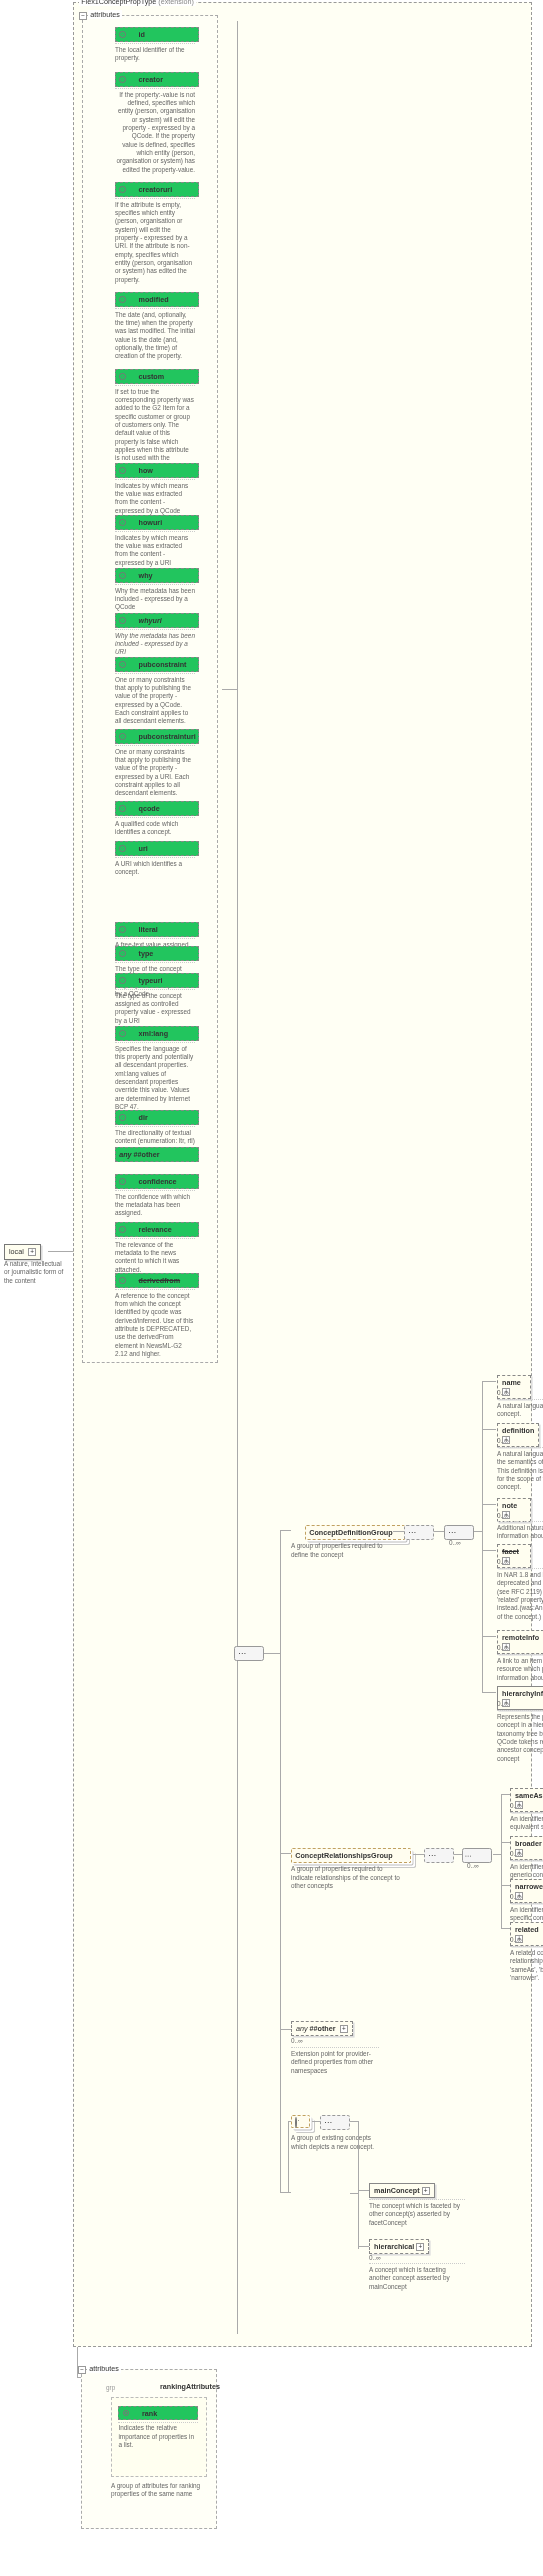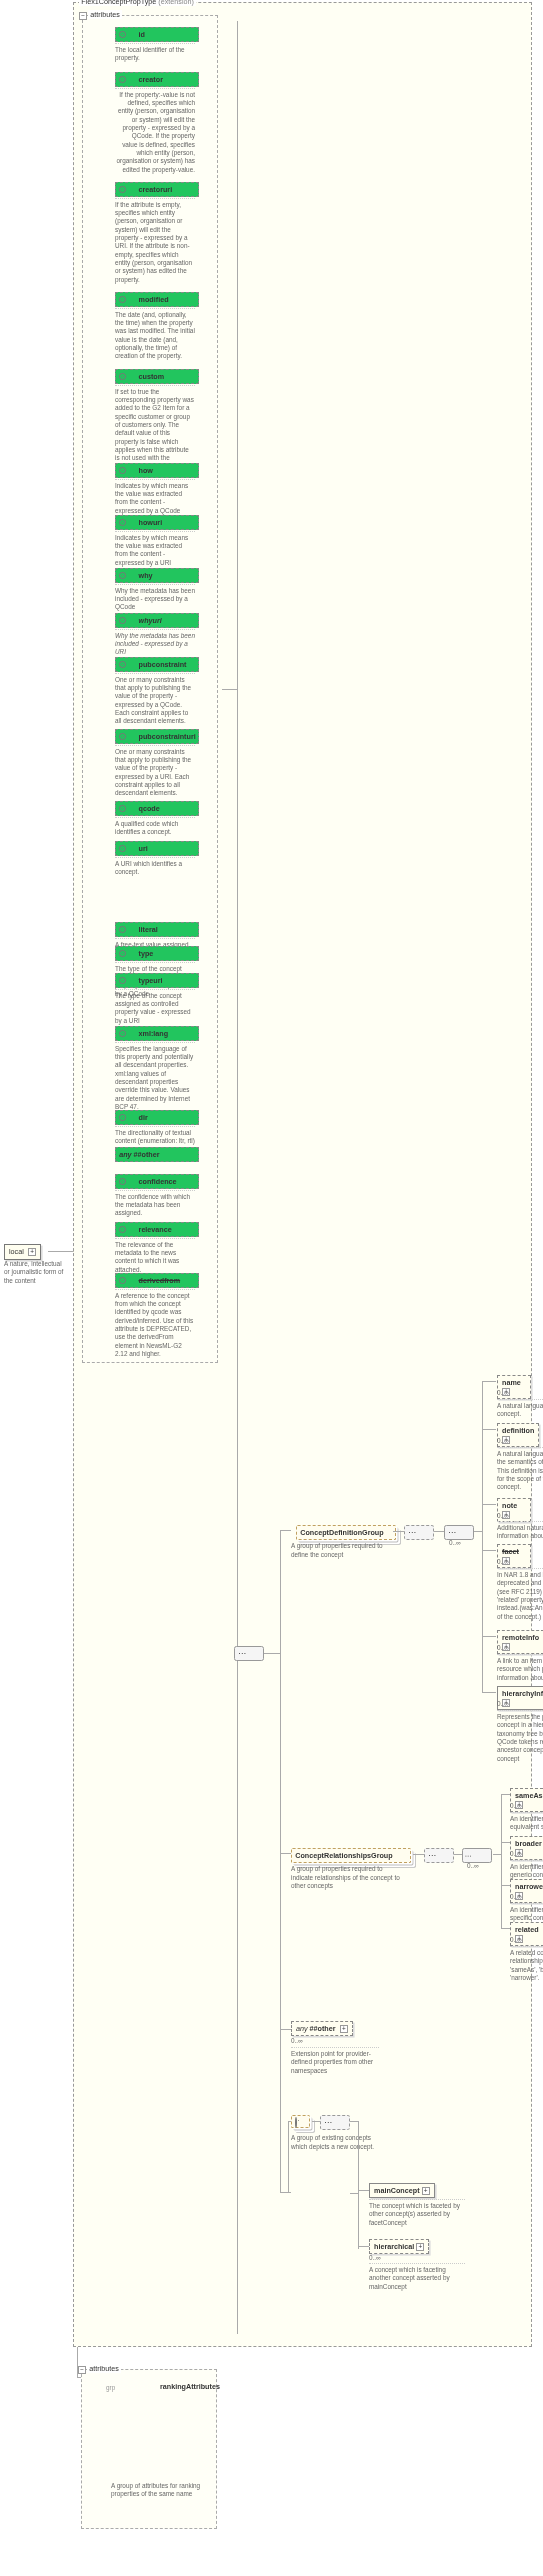--- a/index.html
+++ b/index.html
@@ -364,21 +364,21 @@
     </div>
 
     <div class="v-line" style="left:163px;top:17.5px;height:2313px;"></div>
     <div class="h-line" style="left:148px;top:686px;width:16px;"></div>
 
     <div class="compositor seq" style="left:160px;top:1643px;"></div>
     <div class="h-line" style="left:190px;top:1650px;width:16px;"></div>
     <div class="v-line" style="left:206px;top:1527px;height:662px;"></div>
 
     <div class="h-line" style="left:206px;top:1527px;width:11px;"></div>
-    <div class="group-box stack-shadow" style="left:222px;top:1522px;width:100px;">
+    <div class="group-box stack-shadow" style="left:231px;top:1522px;width:100px;">
       <span class="group-label">ConceptDefinitionGroup</span>
     </div>
     <div class="group-desc" style="left:217px;top:1539px;width:100px;">A group of properties required to define the concept</div>
     <div class="h-line" style="left:319px;top:1528px;width:11px;"></div>
     <div class="compositor seq" style="left:330px;top:1522px;border-style:dashed;"></div>
     <div class="h-line" style="left:360px;top:1528px;width:9.6px;"></div>
     <div class="compositor seq" style="left:370px;top:1522px;"></div>
     <div class="card" style="left:375px;top:1536px;">0..∞</div>
     <div class="h-line" style="left:400px;top:1528px;width:8px;"></div>
     <div class="v-line" style="left:408px;top:1378px;height:311px;"></div>
@@ -494,19 +494,28 @@
         </div>
       </div>
 
   </div>
 
   <div class="box attributes-box" style="left:81px;top:2369px;width:136px;height:160px;">
     <div class="box-title">attributes</div>
     <div class="plus-box" style="left:-4px;top:-4px;">−</div>
     <div class="grp-label" style="left:24px;top:14.4px;">grp</div>
     <div style="position:absolute;left:38px;top:12px;font-weight:bold;padding-left:40px;">rankingAttributes</div>
+    <div class="box" style="left:29px;top:27px;width:96px;height:80px;border-style:dashed;border-color:#bbb;">
+      <div class="attr-item" style="left:6.4px;top:8px;width:80px;">
+        <div class="attr-label">
+          <span class="icon-target"></span>
+          <span class="attr-name">rank</span>
+        </div>
+        <div class="attr-desc">Indicates the relative importance of properties in a list.</div>
+      </div>
+    </div>
     <div class="group-desc" style="left:29px;top:112px;width:96px;">A group of attributes for ranking properties of the same name</div>
   </div>
   <div class="v-line" style="left:77px;top:2347px;height:29.5px;"></div>
   <div class="h-line" style="left:77px;top:2377px;width:4px;"></div>
 
 </div>
 
 
 </body></html>

